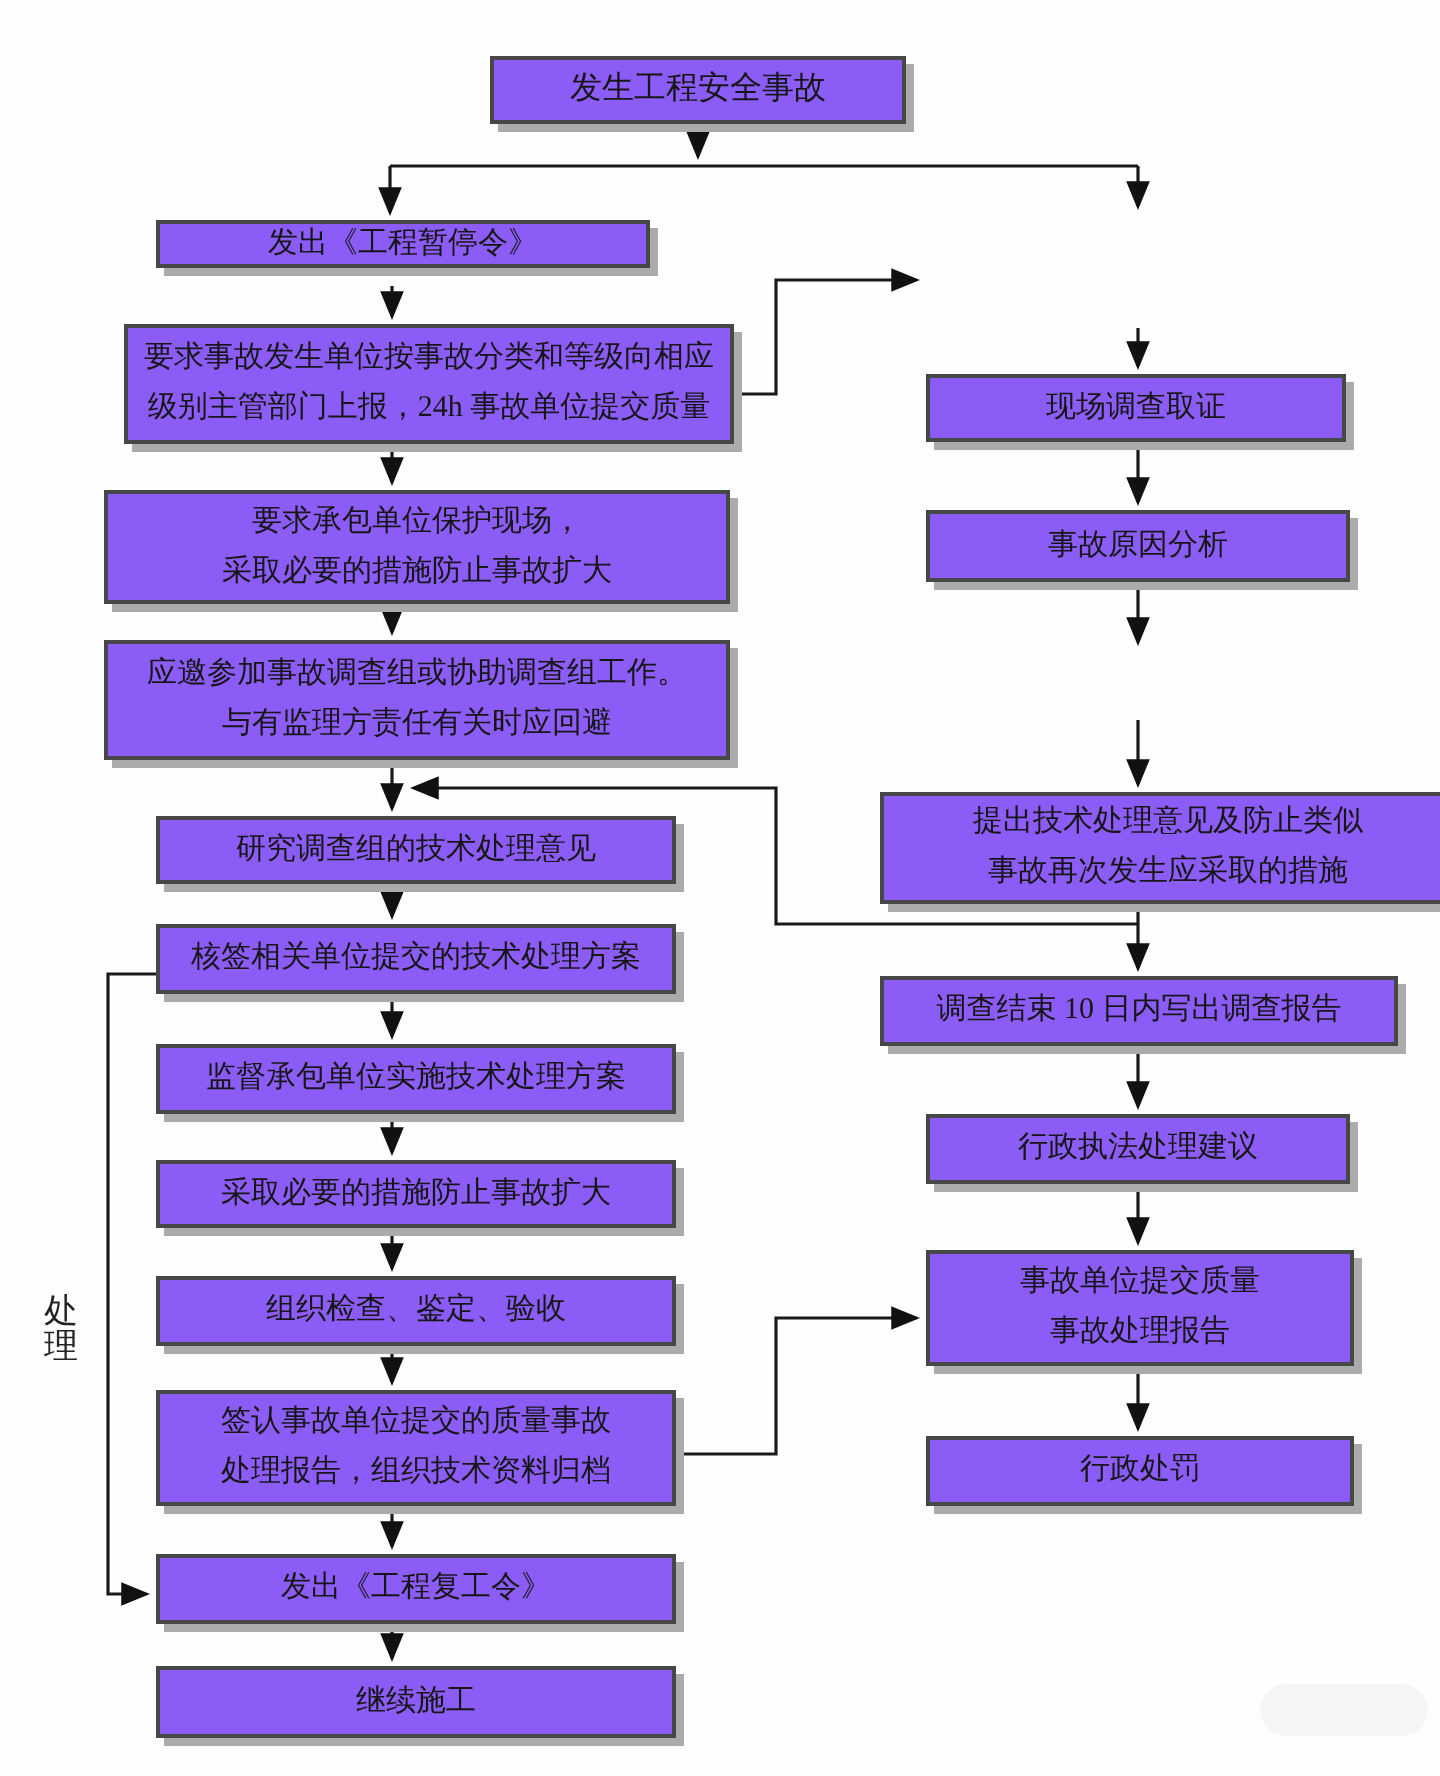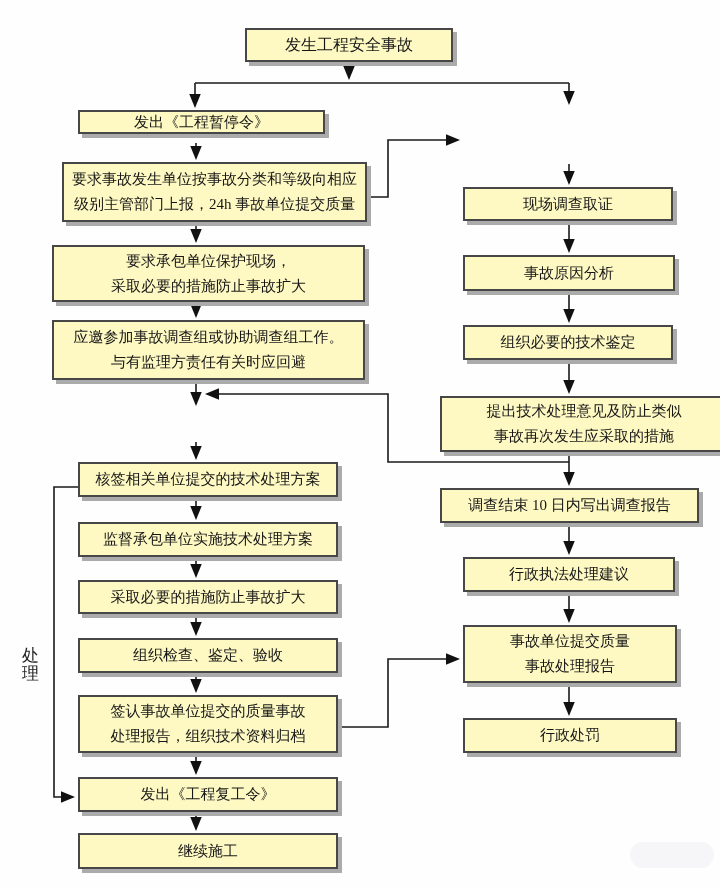--- a/index.html
+++ b/index.html
@@ -4,21 +4,21 @@
 <style>
   html,body { margin:0; padding:0; background:#ffffff; }
   #canvas {
     position:relative; width:720px; height:888px; margin:0 auto;
     background:#fefefe; overflow:hidden;
     font-family:"Liberation Serif","DejaVu Serif",serif;
   }
   #wires { position:absolute; left:0; top:0; z-index:1; }
   .node {
     position:absolute; box-sizing:border-box; z-index:2;
-    background:#fef9c3; border:2px solid #474747;
+    background:#8b5cf6; border:2px solid #474747;
     box-shadow:4px 4px 0 #ababab;
     display:flex; align-items:center; justify-content:center;
     text-align:center; white-space:pre-line;
     font-size:15px; line-height:1.65; color:#161616;
     padding:2px 6px;
   }
   .node.big { font-size:16px; }
   .side-label {
     position:absolute; left:19px; top:633px; z-index:2;
     writing-mode:vertical-rl; text-orientation:upright;
@@ -81,20 +81,21 @@
 
   <div class="node" style="left:62px;top:162px;width:305px;height:60px">要求事故发生单位按事故分类和等级向相应
 级别主管部门上报，24h 事故单位提交质量</div>
 
   <div class="node" style="left:52px;top:320px;width:313px;height:60px">应邀参加事故调查组或协助调查组工作。
 与有监理方责任有关时应回避</div>
 
   <div class="node" style="left:52px;top:245px;width:313px;height:57px">要求承包单位保护现场，
 采取必要的措施防止事故扩大</div>
 
+  <div class="node" style="left:78px;top:408px;width:260px;height:34px">研究调查组的技术处理意见</div>
 
   <div class="node" style="left:78px;top:462px;width:260px;height:35px">核签相关单位提交的技术处理方案</div>
 
   <div class="node" style="left:78px;top:522px;width:260px;height:35px">监督承包单位实施技术处理方案</div>
 
   <div class="node" style="left:78px;top:580px;width:260px;height:34px">采取必要的措施防止事故扩大</div>
 
   <div class="node" style="left:78px;top:638px;width:260px;height:35px">组织检查、鉴定、验收</div>
 
   <div class="node" style="left:78px;top:695px;width:260px;height:58px">签认事故单位提交的质量事故
@@ -102,21 +103,20 @@
 
   <div class="node" style="left:78px;top:777px;width:260px;height:35px">发出《工程复工令》</div>
 
   <div class="node" style="left:78px;top:833px;width:260px;height:36px">继续施工</div>
 
 
   <div class="node" style="left:463px;top:187px;width:210px;height:34px">现场调查取证</div>
 
   <div class="node" style="left:463px;top:255px;width:212px;height:36px">事故原因分析</div>
 
-  <div class="node" style="left:463px;top:325px;width:210px;height:35px">组织必要的技术鉴定</div>
 
   <div class="node" style="left:440px;top:396px;width:288px;height:56px">提出技术处理意见及防止类似
 事故再次发生应采取的措施</div>
 
   <div class="node" style="left:440px;top:488px;width:259px;height:35px">调查结束 10 日内写出调查报告</div>
 
   <div class="node" style="left:463px;top:557px;width:212px;height:35px">行政执法处理建议</div>
 
   <div class="node" style="left:463px;top:625px;width:214px;height:58px">事故单位提交质量
 事故处理报告</div>

